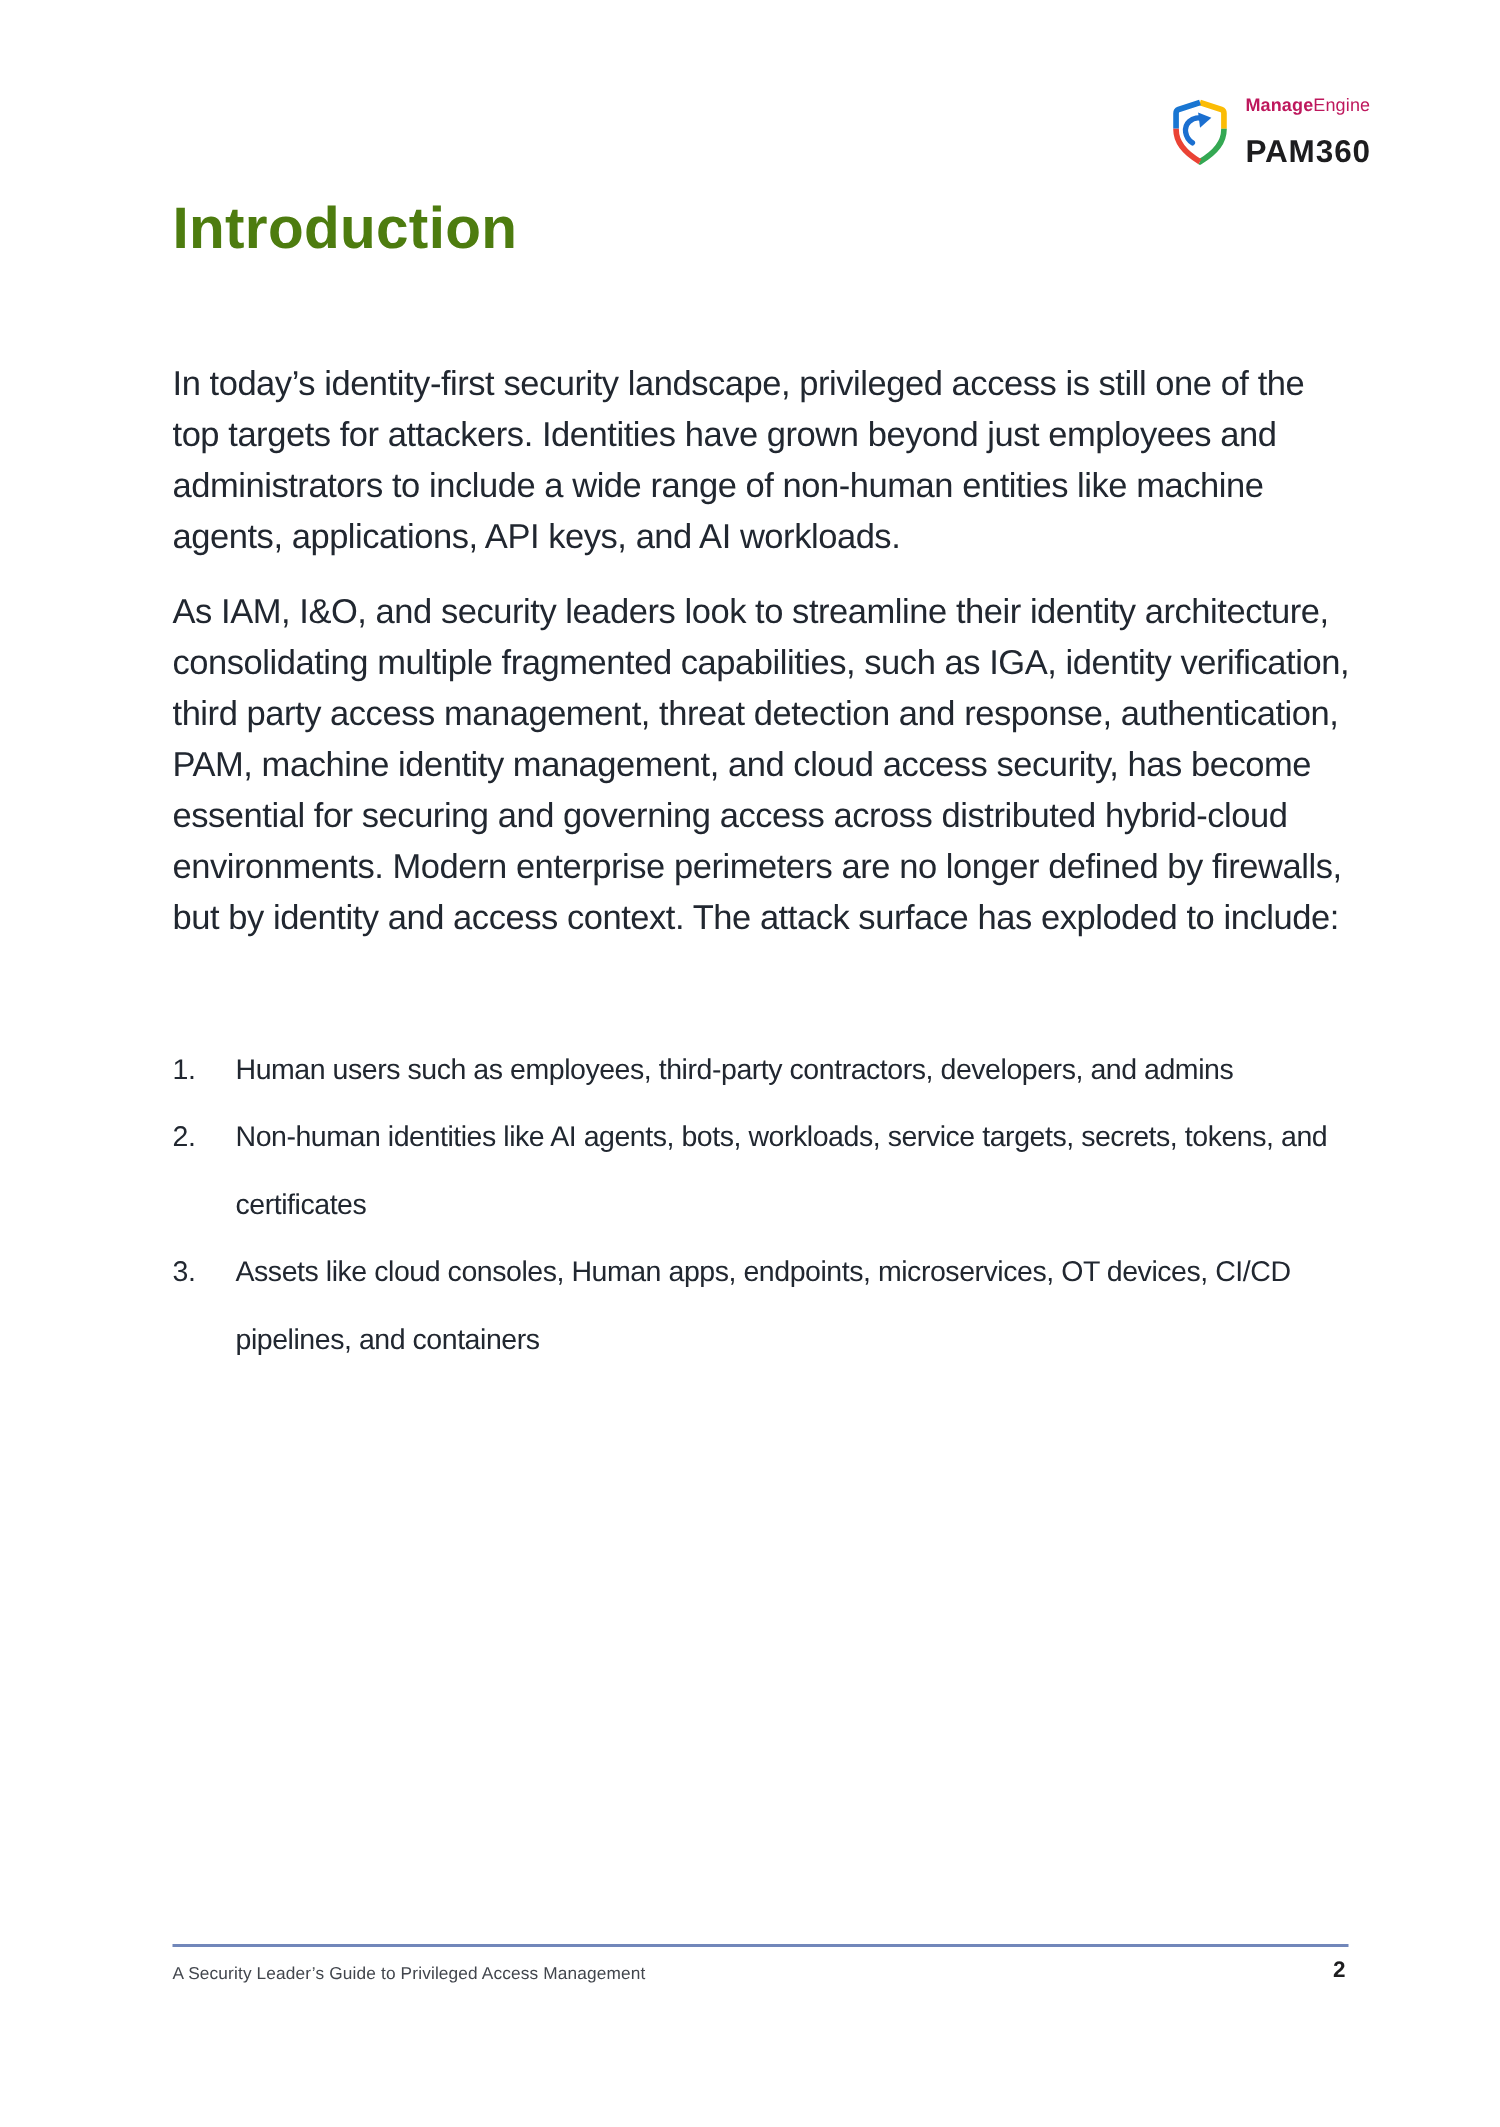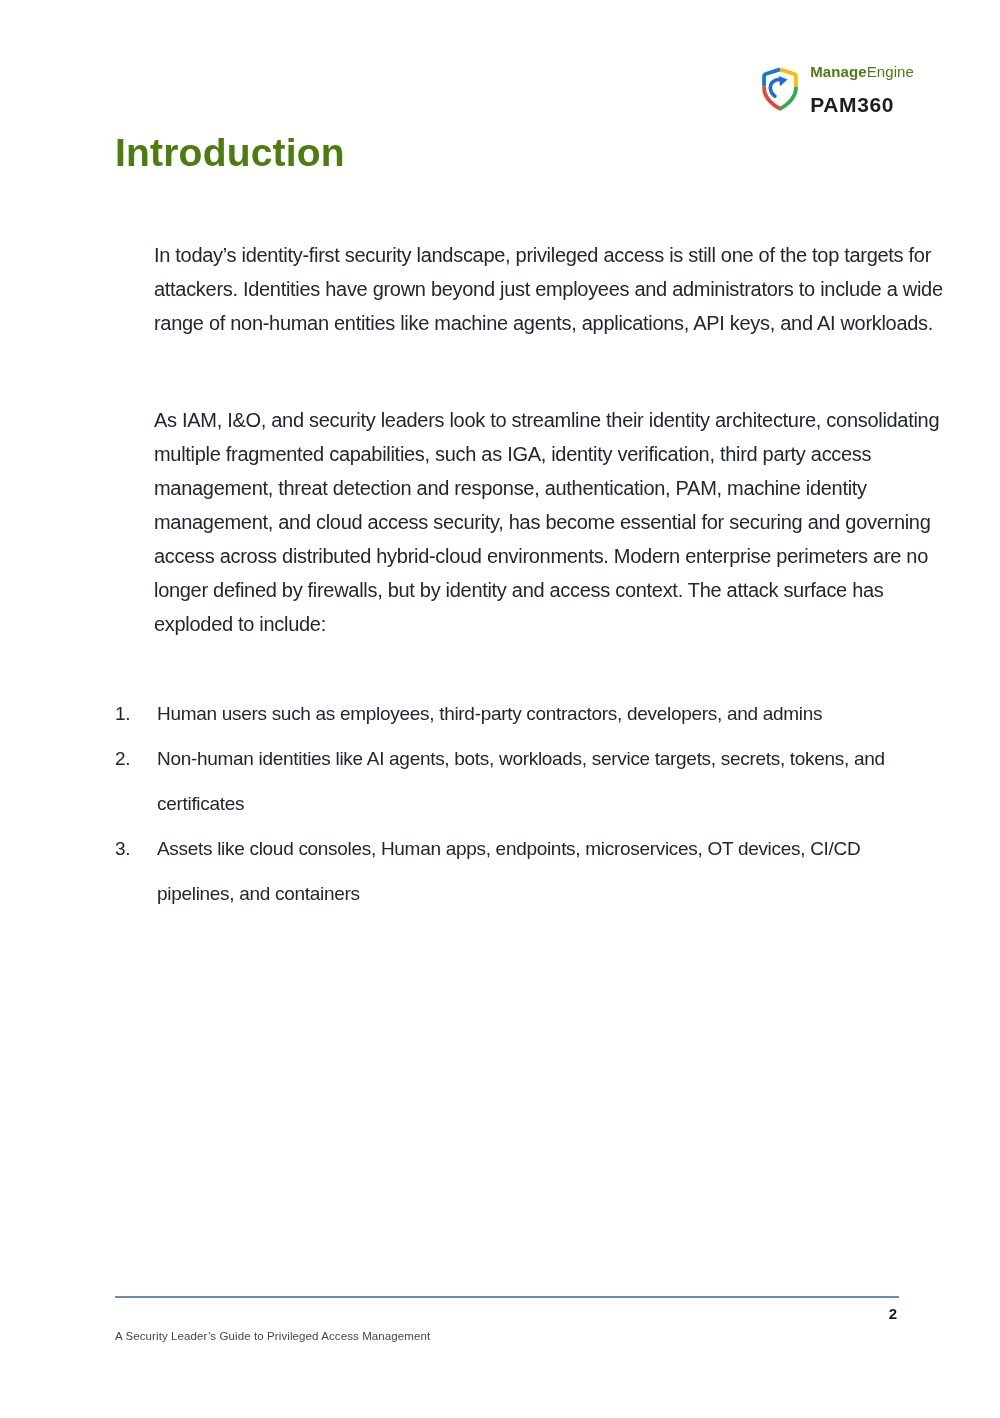--- a/index.html
+++ b/index.html
@@ -12,54 +12,53 @@
     color:#212730;
     overflow:hidden;
   }
   
   .logo {
     position:absolute; top:64px; right:86px;
     display:flex; align-items:center; gap:9px;
   }
   .logo-icon { width:42px; height:45px; display:block; }
   .logo-text { display:flex; flex-direction:column; line-height:1.05; }
-  .brand-line { font-size:15px; color:#4d7c0f; letter-spacing:0.1px; }
+  .brand-line { font-size:12px; color:#be185d; letter-spacing:0.1px; }
   .brand-bold { font-weight:bold; }
   .product-line { font-size:21px; font-weight:bold; color:#1d1d1f; letter-spacing:0.6px; margin-top:14px; }
   
   .title {
     position:absolute; top:131px; left:115px;
     font-size:39px; font-weight:bold; color:#4d7c0f; letter-spacing:0.2px;
   }
   
   .para {
     position:absolute; left:115px; width:790px;
-    font-size:20px; line-height:34px; letter-spacing:-0.3px;
+    font-size:23px; line-height:34px; letter-spacing:-0.3px;
     color:#212730;
-    margin-left:39px;
   }
   .para-1 { top:238px; }
-  .para-2 { top:403px; }
+  .para-2 { top:390px; }
   .closing { top:940px; }
   
   .num-list {
     position:absolute; top:691px; left:115px; width:790px;
     font-size:19px; line-height:45px; letter-spacing:-0.3px;
   }
   .num-item { display:flex; align-items:flex-start; }
   .num-marker { flex:0 0 42px; width:42px; }
   .num-text { flex:1 1 auto; }
   
   .footer-rule {
     position:absolute; top:1296px; left:115px; width:784px; height:2px;
     background:#7187ba;
   }
   .footer-text {
     position:absolute; top:1310px; left:115px;
-    font-size:11.5px; color:#42464d; letter-spacing:0.1px;margin-top:20px;
+    font-size:11.5px; color:#42464d; letter-spacing:0.1px;
   }
   .page-number {
     position:absolute; top:1305px; right:103px;
     font-size:15px; color:#1d1d1f; font-weight:bold;
   }
 </style>
 </head>
 <body>
 
 <div class="page">

